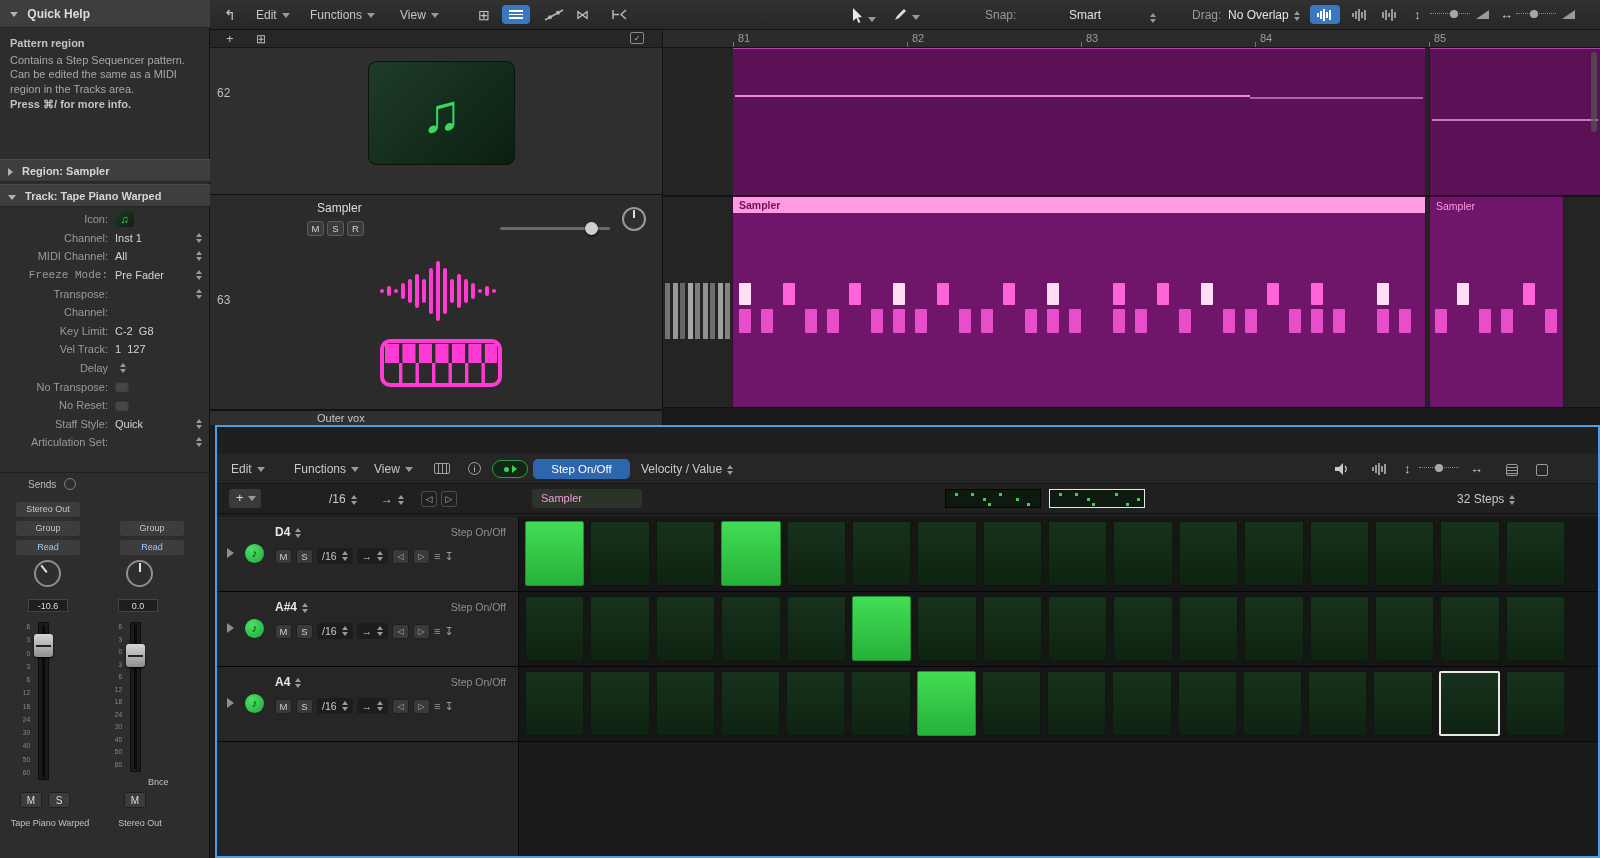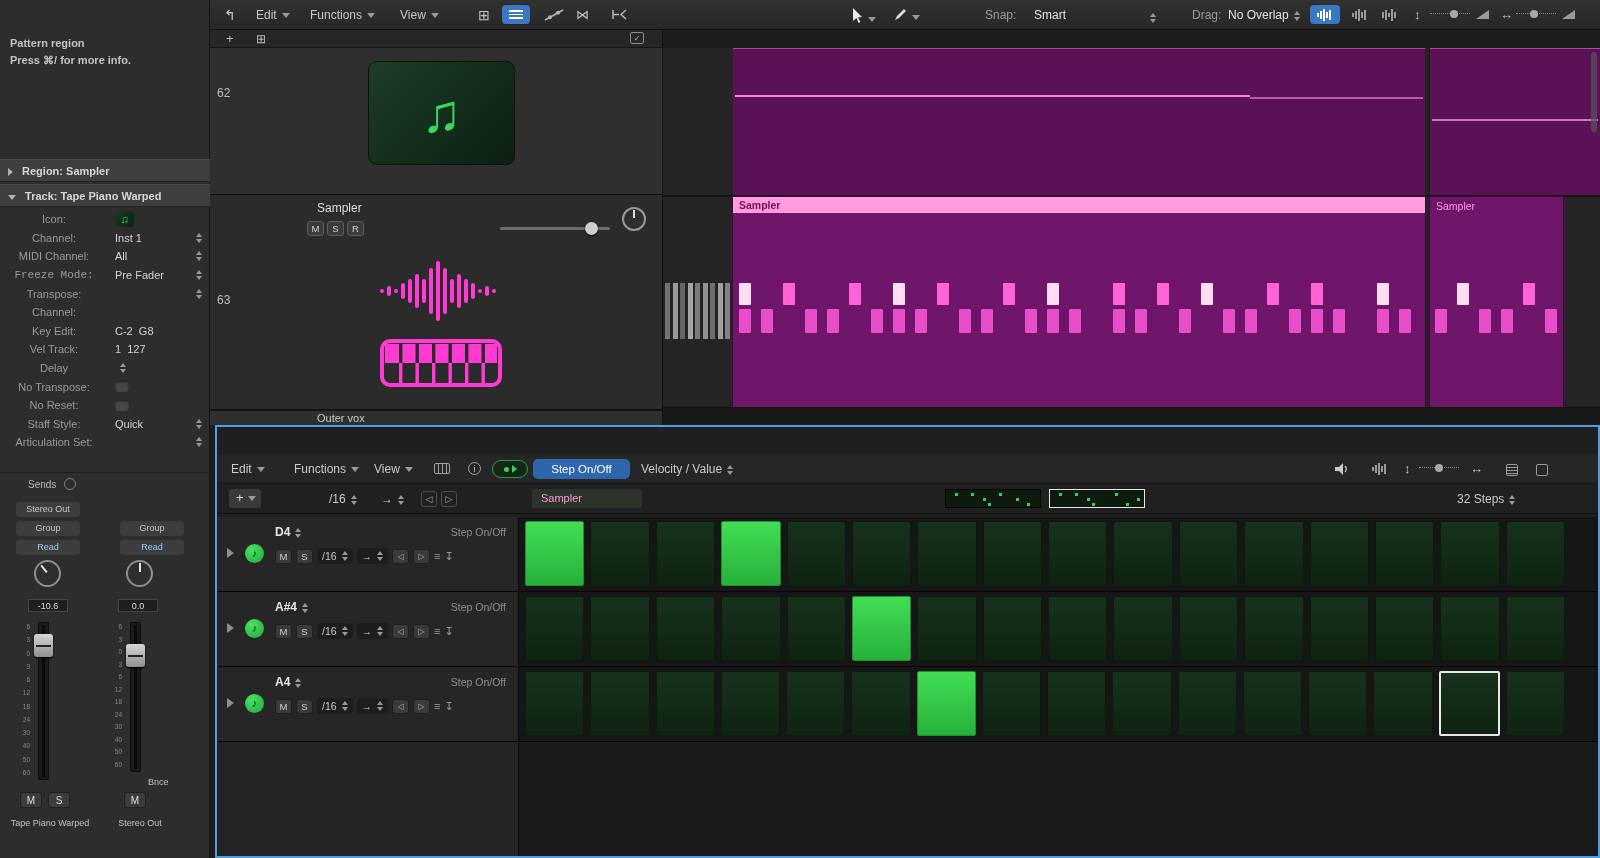--- a/index.html
+++ b/index.html
@@ -18,21 +18,21 @@
 .sidebar{position:absolute;left:0;top:0;width:210px;height:858px;background:#2d2d2d;border-right:1px solid #131313}
 .qh-head{position:absolute;left:0;top:0;width:210px;height:28px;background:#3e3e3e;border-bottom:1px solid #222;line-height:28px;padding-left:10px;font-weight:bold;color:#ddd;font-size:12px}
 .qh-head .tri{margin-right:6px}
 .qh-body{position:absolute;top:36px;left:10px;width:192px;color:#a8a8a8;font-size:11px;line-height:14.5px}
 .qh-h{font-weight:bold;color:#c2c2c2;margin-bottom:2px}
 .qh-m{font-weight:bold;color:#c2c2c2;margin-top:1px}
 .insp-bar{position:absolute;left:0;width:210px;height:23px;background:#3e3e3e;border-top:1px solid #4a4a4a;border-bottom:1px solid #242424;line-height:22px;padding-left:8px;font-weight:bold;color:#d6d6d6;font-size:11px}
 .insp-bar .tri{margin-right:6px}
 .insp-fields{position:absolute;left:0;top:210px;width:210px}
 .insp-row{position:relative;height:18.6px;display:flex;align-items:center}
-.insp-label{width:108px;text-align:center;color:#9a9a9a;font-size:11px;flex:none}
+.insp-label{width:108px;text-align:right;color:#9a9a9a;font-size:11px;flex:none}
 .insp-value{margin-left:7px;color:#d4d4d4;font-size:11px;white-space:pre}
 .st-right{position:absolute;right:8px}
 .insp-icon{margin-left:7px;width:19px;height:16px;border-radius:3px;background:linear-gradient(135deg,#1d3b26,#0c2012);color:#3bd763;font-size:11px;line-height:16px;text-align:center}
 .insp-check{margin-left:7px;width:14px;height:11px;border-radius:3px;background:#464646;box-shadow:inset 0 1px 2px #1d1d1d}
 .sends-sep{position:absolute;left:0;top:472px;width:210px;height:1px;background:#1f1f1f}
 .sends-label{position:absolute;left:28px;top:479px;font-size:10px;color:#bbb}
 .sends-knob{position:absolute;left:64px;top:478px;width:12px;height:12px;border:1.5px solid #7f7f7f;border-radius:50%}
 .srowbtn{position:absolute;width:64px;height:15px;background:#3d3d3d;border-radius:3px;font-size:9px;color:#c8c8c8;text-align:center;line-height:15px}
 .srowbtn.read{color:#9cc8f2}
 .knob{position:absolute;width:27px;height:27px;border-radius:50%;background:#2e2e2e;border:2px solid #8f8f8f}
@@ -138,22 +138,27 @@
 .cell.sel{border:2px solid #e8e8e8}
 .etail{position:absolute;left:0;top:315px;right:0;bottom:0;background:#1a1a1a}
 .etailhead{position:absolute;left:0;top:0;width:302px;height:100%;background:#242424;border-right:1px solid #0a0a0a}
 </style>
 </head>
 <body>
 
 <div class="app">
 
   <aside class="sidebar">
+    <div class="qh-head">
+      <span class="tri down"></span>
+      <span>Quick Help</span>
+    </div>
     <div class="qh-body">
       <div class="qh-h">Pattern region</div>
+      <div class="qh-t">Contains a Step Sequencer pattern. Can be edited the same as a MIDI region in the Tracks area.</div>
       <div class="qh-m">Press ⌘/ for more info.</div>
     </div>
 
     <div class="insp-bar" style="top:159px">
       <span class="tri right"></span>
       <span>Region: Sampler</span>
     </div>
     <div class="insp-bar" style="top:184px">
       <span class="tri down"></span>
       <span>Track:  Tape Piano Warped</span>
@@ -193,21 +198,21 @@
           <span class="stepper st-right">
             <i class="up"></i>
             <i class="dn"></i>
           </span>
         </div>
         <div class="insp-row">
           <div class="insp-label" style="display: inline-block;">Channel:</div>
           <div class="insp-value"></div>
         </div>
         <div class="insp-row">
-          <div class="insp-label" style="display: inline-block;">Key Edit:</div>
+          <div class="insp-label" style="display: inline-block;">Key Limit:</div>
           <div class="insp-value">C-2  G8</div>
         </div>
         <div class="insp-row">
           <div class="insp-label" style="display: inline-block;">Vel Track:</div>
           <div class="insp-value">1  127</div>
         </div>
         <div class="insp-row">
           <div class="insp-label" style="display: inline-block;">Delay</div>
           <div class="insp-value"></div>
           <span class="stepper">
@@ -330,21 +335,21 @@
           <path d="M3 2v9M3 6.5h6" stroke="#b5b5b5" stroke-width="1.5"></path>
           <path d="M16 2l-5 4.5 5 4.5" stroke="#b5b5b5" stroke-width="1.5"></path>
         </svg></span>
     <span class="mtb" style="left:642px;top:8px;height:15px;line-height:15px"><svg width="11" height="15">
           <polygon points="1,0 10,9 6,9.5 8.5,14 6.5,15 4.5,10 1,13" fill="#e8e8e8"></polygon>
         </svg><span class="chev"></span></span>
     <span class="mtb" style="left:684px;top:8px;height:15px;line-height:15px"><svg width="13" height="13">
           <path d="M1 12 L3 8 L10 1 L12 3 L5 10 Z" fill="#dcdcdc"></path>
         </svg><span class="chev"></span></span>
     <span class="mtb dimlabel" style="left:775px">Snap:</span>
-    <span class="mtb val" style="left:824px"><span>Smart</span></span>
+    <span class="mtb val" style="left:859px"><span>Smart</span></span>
     <span class="mtb" style="left:935px;top:2px"><span class="stepper">
           <i class="up"></i>
           <i class="dn"></i>
         </span></span>
     <span class="mtb dimlabel" style="left:982px">Drag:</span>
     <span class="mtb val" style="left:1018px"><span>No Overlap</span><span class="stepper">
           <i class="up"></i>
           <i class="dn"></i>
         </span></span>
     <span class="bluepill-sm" style="left:1100px;width:30px">
@@ -456,20 +461,32 @@
               <rect x="101.5" y="24" width="3.4" height="20"></rect>
           </g>
         </svg>
       </div>
     </div>
     <div class="partialtrack">
       <span>Outer vox</span>
     </div>
   </section>
 
+  <section class="ruler">
+      <div class="bar-num" style="left: 75px;">81</div>
+      <div class="bar-tick" style="left: 70px;"></div>
+      <div class="bar-num" style="left: 249px;">82</div>
+      <div class="bar-tick" style="left: 244px;"></div>
+      <div class="bar-num" style="left: 423px;">83</div>
+      <div class="bar-tick" style="left: 418px;"></div>
+      <div class="bar-num" style="left: 597px;">84</div>
+      <div class="bar-tick" style="left: 592px;"></div>
+      <div class="bar-num" style="left: 771px;">85</div>
+      <div class="bar-tick" style="left: 766px;"></div>
+    </section>
 
   <section class="canvas">
     <div id="gridlines">
         <div class="gridline" style="left: 70px;"></div>
         <div class="gridline" style="left: 244px;"></div>
         <div class="gridline" style="left: 418px;"></div>
         <div class="gridline" style="left: 592px;"></div>
         <div class="gridline" style="left: 766px;"></div>
       </div>
     <div class="r62" style="left:70px;width:692px">

